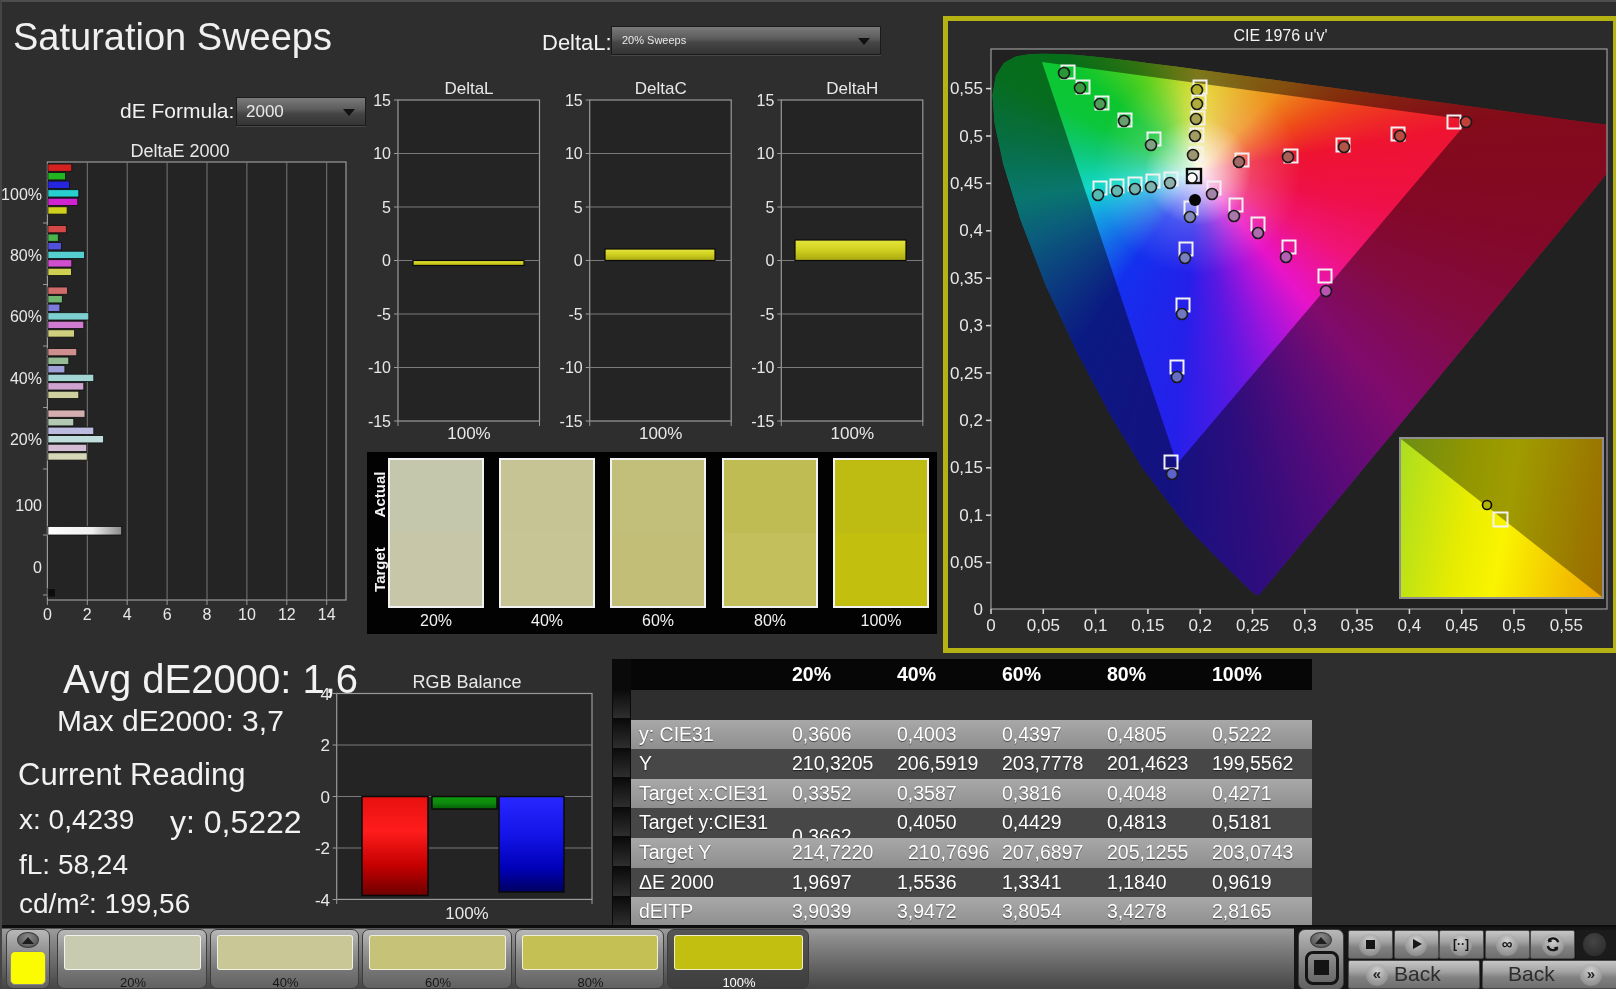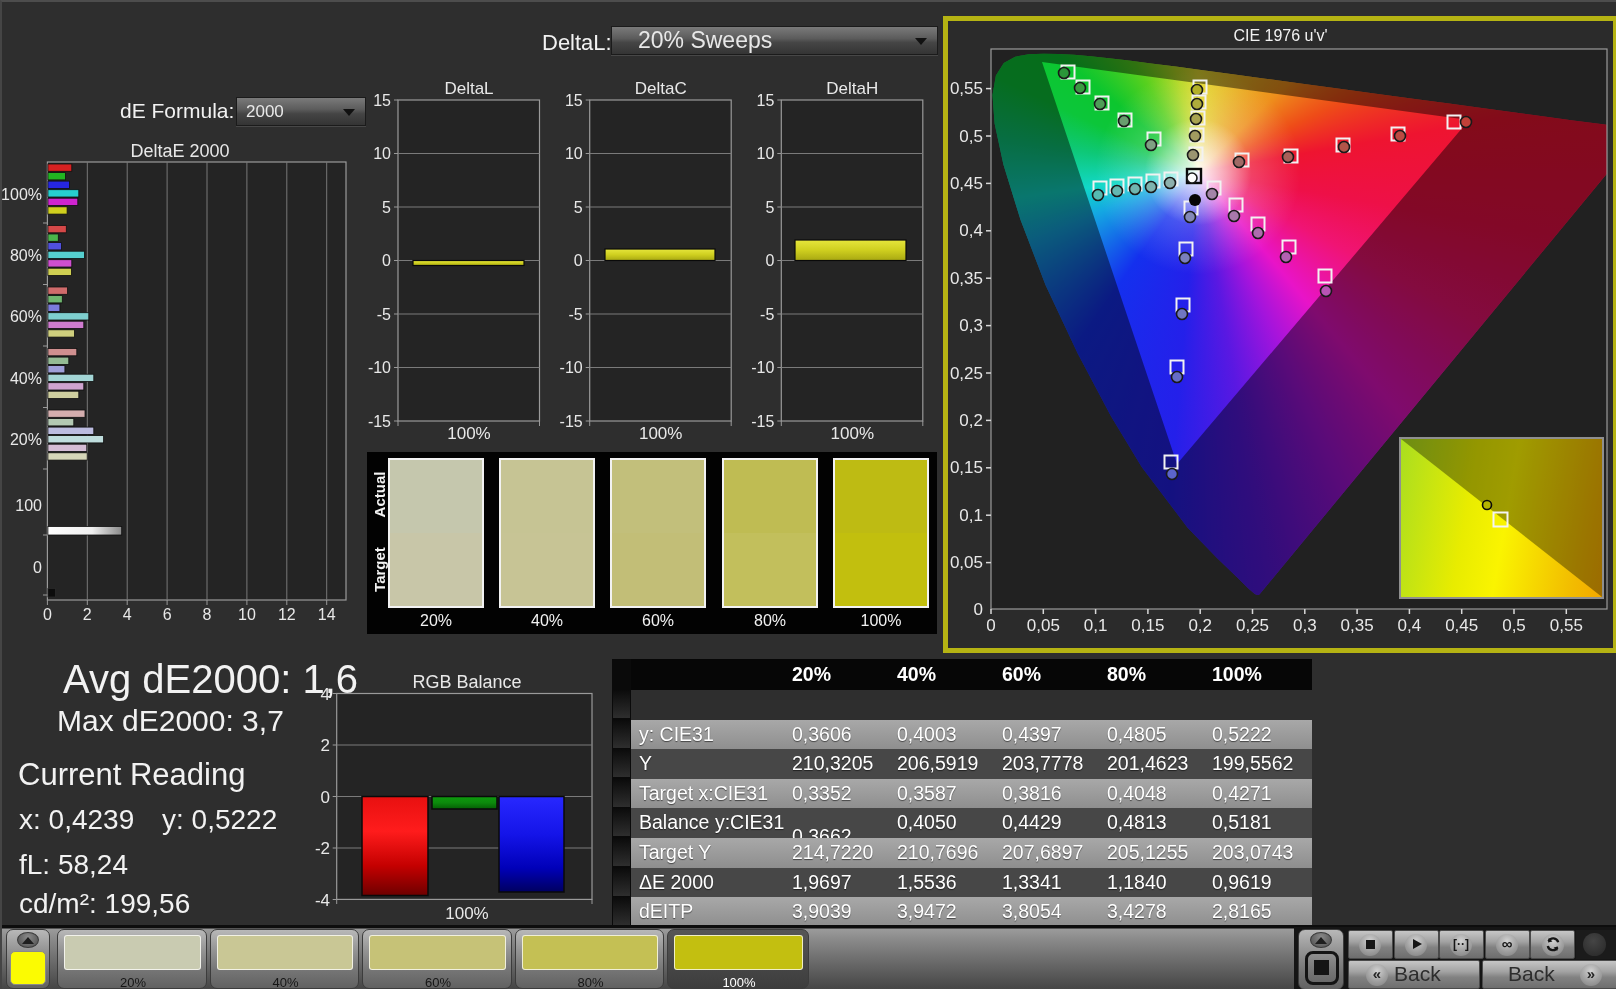--- a/index.html
+++ b/index.html
@@ -8,22 +8,23 @@
 .abs{position:absolute}
 .lbl{position:absolute;color:#f2f2f2;white-space:nowrap}
 .combo{position:absolute;background:linear-gradient(180deg,#7a7a7a 0%,#5c5c5c 42%,#454545 58%,#343434 100%);
 border:1px solid #1b1b1b;box-shadow:0 1px 0 rgba(255,255,255,.12);color:#e8e8e8}
 .combo .arr{position:absolute;right:10px;top:50%;margin-top:-3px;width:0;height:0;
 border-left:6px solid transparent;border-right:6px solid transparent;border-top:7px solid #111}
 svg{position:absolute;overflow:visible}
 text{font-family:"Liberation Sans",sans-serif}
 </style></head><body>
 <div id="page">
+<div class="lbl" style="left:11px;top:14px;font-size:38px;font-weight:400;color:#f0f0f0">Saturation Sweeps</div>
 <div class="lbl" style="left:540px;top:28px;font-size:22px">DeltaL:</div>
-<div class="combo" style="left:609px;top:24px;width:327px;height:29px;font-size:23px;line-height:27px;padding-left:26px">20% Sweeps<i class="arr"></i></div>
+<div class="combo" style="left:609px;top:24px;width:270px;height:29px;font-size:11px;line-height:27px;padding-left:10px">20% Sweeps<i class="arr"></i></div>
 <div class="lbl" style="left:118px;top:97px;font-size:21px">dE Formula:</div>
 <div class="combo" style="left:234px;top:95px;width:130px;height:29px;font-size:17px;line-height:27px;padding-left:9px">2000<i class="arr"></i></div>
 <svg class="abs" style="left:0;top:140px" width="360" height="490" viewBox="0 0 360 490">
       <text x="178" y="15" font-size="18" fill="#e8e8e8" text-anchor="middle">DeltaE 2000</text>
       <rect x="45.4" y="20" width="298.6" height="438" fill="#242424" stroke="#9a9a9a" stroke-width="1.2"></rect>
       <line x1="85.3" y1="20" x2="85.3" y2="458" stroke="#787878" stroke-width="1"></line>
       <line x1="125.2" y1="20" x2="125.2" y2="458" stroke="#787878" stroke-width="1"></line>
       <line x1="165.1" y1="20" x2="165.1" y2="458" stroke="#787878" stroke-width="1"></line>
       <line x1="205.0" y1="20" x2="205.0" y2="458" stroke="#787878" stroke-width="1"></line>
       <line x1="244.9" y1="20" x2="244.9" y2="458" stroke="#787878" stroke-width="1"></line>
@@ -209,21 +210,21 @@
       <div class="abs" style="left:466px;top:6px;width:96px;height:150px;border:2px solid #f2f2f2">
         <div style="width:100%;height:50%;background:#bebb13"></div>
         <div style="width:100%;height:50%;background:#c2bf0e"></div>
       </div>
       <div class="lbl" style="left:466px;top:160px;width:96px;text-align:center;font-size:16px">100%</div>
     </div>
 <div class="lbl" style="left:61px;top:655px;font-size:40px">Avg dE2000: 1,6</div>
 <div class="lbl" style="left:55px;top:702px;font-size:30px">Max dE2000: 3,7</div>
 <div class="lbl" style="left:16px;top:755px;font-size:31px">Current Reading</div>
 <div class="lbl" style="left:17px;top:802px;font-size:28px">x: 0,4239</div>
-<div class="lbl" style="left:160px;top:802px;font-size:28px">y: 0,5222</div>
+<div class="lbl" style="left:168px;top:802px;font-size:32px">y: 0,5222</div>
 <div class="lbl" style="left:17px;top:847px;font-size:28px">fL: 58,24</div>
 <div class="lbl" style="left:17px;top:886px;font-size:28px">cd/m²: 199,56</div>
 <svg class="abs" style="left:305px;top:670px" width="300" height="250" viewBox="0 0 300 250">
       <defs>
         <linearGradient id="rb" x1="0" y1="0" x2="0" y2="1">
           <stop offset="0" stop-color="#e81010"></stop>
           <stop offset="0.35" stop-color="#ff1c1c"></stop>
           <stop offset="0.7" stop-color="#c40000"></stop>
           <stop offset="1" stop-color="#6e0000"></stop>
         </linearGradient>
@@ -296,31 +297,31 @@
       </div>
       <div class="abs" style="left:19px;top:120px;width:681px;height:29.6px;background:linear-gradient(180deg,#a8a8a8,#8e8e8e);text-shadow:0 1px 1px rgba(0,0,0,.55)">
         <span class="abs" style="left:8px;top:3px">Target x:CIE31</span>
         <span class="abs" style="left:161px;top:3px">0,3352</span>
         <span class="abs" style="left:266px;top:3px">0,3587</span>
         <span class="abs" style="left:371px;top:3px">0,3816</span>
         <span class="abs" style="left:476px;top:3px">0,4048</span>
         <span class="abs" style="left:581px;top:3px">0,4271</span>
       </div>
       <div class="abs" style="left:19px;top:149px;width:681px;height:29.6px;background:#474747;text-shadow:0 1px 1px rgba(0,0,0,.55)">
-        <span class="abs" style="left:8px;top:3px">Balance y:CIE31</span>
+        <span class="abs" style="left:8px;top:3px">Target y:CIE31</span>
         <span class="abs" style="left:161px;top:17px">0,3662</span>
         <span class="abs" style="left:266px;top:3px">0,4050</span>
         <span class="abs" style="left:371px;top:3px">0,4429</span>
         <span class="abs" style="left:476px;top:3px">0,4813</span>
         <span class="abs" style="left:581px;top:3px">0,5181</span>
       </div>
       <div class="abs" style="left:19px;top:179px;width:681px;height:29.6px;background:linear-gradient(180deg,#a8a8a8,#8e8e8e);text-shadow:0 1px 1px rgba(0,0,0,.55)">
         <span class="abs" style="left:8px;top:3px">Target Y</span>
         <span class="abs" style="left:161px;top:3px">214,7220</span>
-        <span class="abs" style="left:266px;top:3px">210,7696</span>
+        <span class="abs" style="left:277px;top:3px">210,7696</span>
         <span class="abs" style="left:371px;top:3px">207,6897</span>
         <span class="abs" style="left:476px;top:3px">205,1255</span>
         <span class="abs" style="left:581px;top:3px">203,0743</span>
       </div>
       <div class="abs" style="left:19px;top:209px;width:681px;height:29.6px;background:#474747;text-shadow:0 1px 1px rgba(0,0,0,.55)">
         <span class="abs" style="left:8px;top:3px">ΔE 2000</span>
         <span class="abs" style="left:161px;top:3px">1,9697</span>
         <span class="abs" style="left:266px;top:3px">1,5536</span>
         <span class="abs" style="left:371px;top:3px">1,3341</span>
         <span class="abs" style="left:476px;top:3px">1,1840</span>

